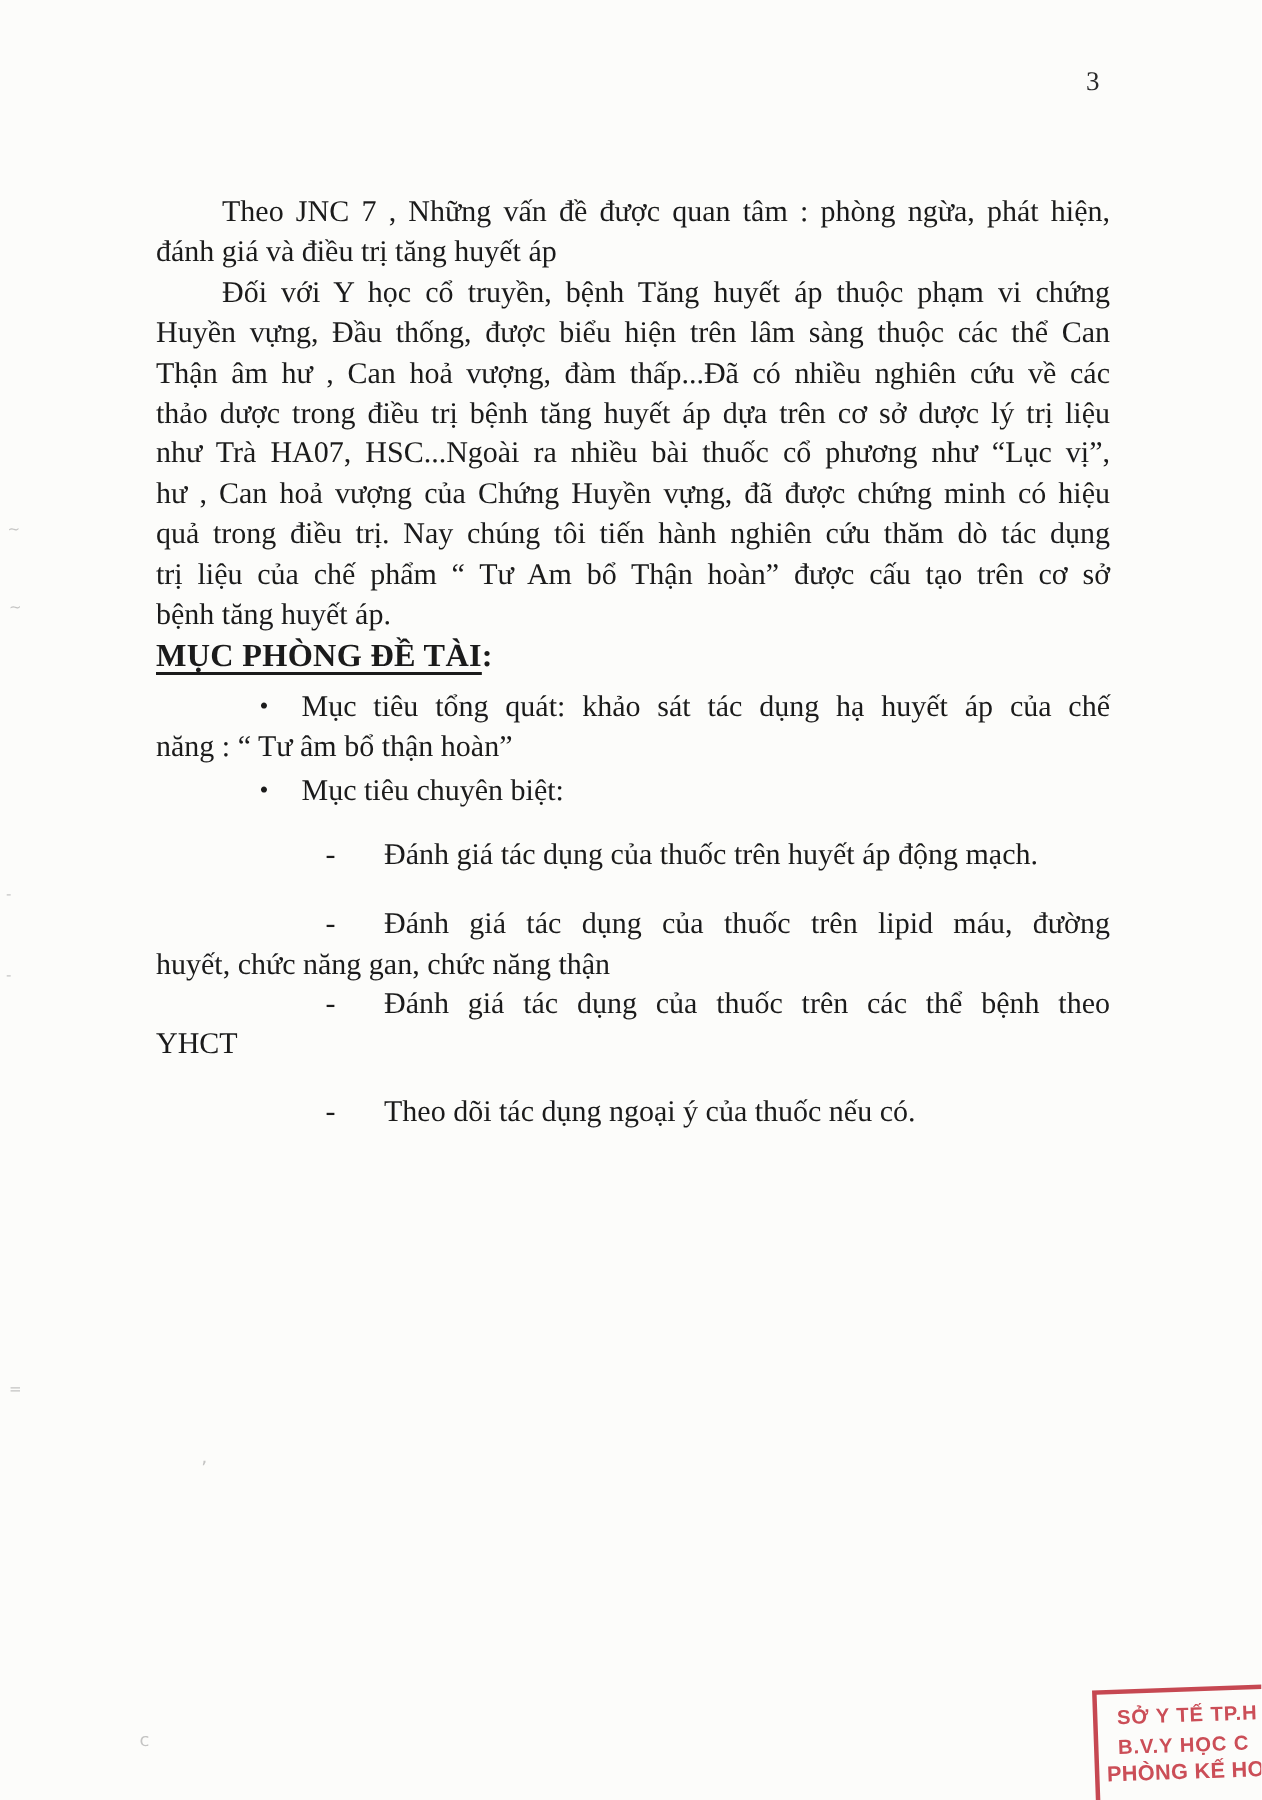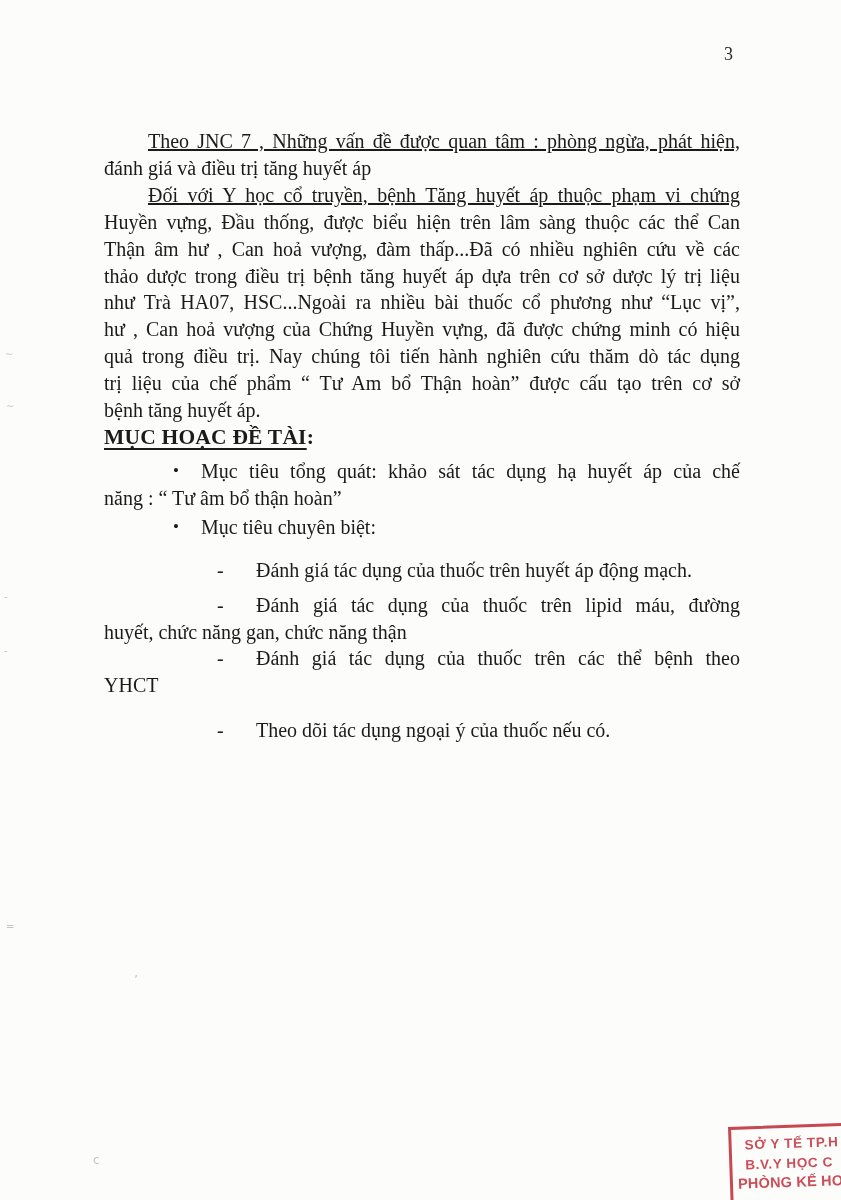--- a/index.html
+++ b/index.html
@@ -24,21 +24,21 @@
     left: 104px;
     top: 128px;
     width: 636px;
     font-size: 20px;
     line-height: 26.9px;
   }
   .line { min-height: 26.9px; }
   
   .j { text-align: justify; text-align-last: justify; }
   
-  .ind { text-indent: 44px; text-decoration: underline; }
+  .ind { text-indent: 44px; }
   
   .blt { position: relative; padding-left: 97px; }
   .bullet {
     position: absolute;
     left: 69px;
     top: 0px;
     font-size: 17px;
   }
   
   .dsh { padding-left: 113px; }
@@ -51,21 +51,21 @@
     margin: 0 0 7px 0;
   }
   .heading .u {
     text-decoration: underline;
     text-decoration-thickness: 2px;
     text-underline-offset: 4px;
   }
   .mt2 { margin-top: 2px; }
   .mt3 { margin-top: 18px; }
   .mt4 { margin-top: 16px; }
-  .mt5 { margin-top: 8px; }
+  .mt5 { margin-top: 19px; }
   
   .stamp {
     position: absolute;
     left: 728px;
     top: 1127px;
     width: 160px;
     height: 100px;
     border: 3px solid #c23b45;
     transform: rotate(-2deg);
     transform-origin: top left;
@@ -107,21 +107,21 @@
     <div class="line j ind">Đối với Y học cổ truyền, bệnh Tăng huyết áp thuộc phạm vi chứng</div>
     <div class="line j">Huyền vựng, Đầu thống, được biểu hiện trên lâm sàng thuộc các thể Can</div>
     <div class="line j">Thận âm hư , Can hoả vượng, đàm thấp...Đã có nhiều nghiên cứu về các</div>
     <div class="line j">thảo dược trong điều trị bệnh tăng huyết áp dựa trên cơ sở dược lý trị liệu</div>
     <div class="line j">như Trà HA07, HSC...Ngoài ra nhiều bài thuốc cổ phương như “Lục vị”,</div>
     <div class="line j">hư , Can hoả vượng của Chứng Huyền vựng, đã được chứng minh có hiệu</div>
     <div class="line j">quả trong điều trị. Nay chúng tôi tiến hành nghiên cứu thăm dò tác dụng</div>
     <div class="line j">trị liệu của chế phẩm “ Tư Am bổ Thận hoàn” được cấu tạo trên cơ sở</div>
     <div class="line">bệnh tăng huyết áp.</div>
 
-    <h2 class="heading"><span class="u">MỤC HOẠC ĐỀ TÀI</span><span>:</span></h2>
+    <h2 class="heading"><span class="u">MỤC PHÒNG ĐỀ TÀI</span><span>:</span></h2>
 
     <div class="line j blt"><span class="bullet">•</span><span>Mục tiêu tổng quát: khảo sát tác dụng hạ huyết áp của chế</span></div>
     <div class="line">năng : “ Tư âm bổ thận hoàn”</div>
 
     <div class="line blt mt2"><span class="bullet">•</span><span>Mục tiêu chuyên biệt:</span></div>
 
     <div class="line dsh mt4"><span class="dash">-</span><span>Đánh giá tác dụng của thuốc trên huyết áp động mạch.</span></div>
 
     <div class="line j dsh mt5"><span class="dash">-</span><span>Đánh giá tác dụng của thuốc trên lipid máu, đường</span></div>
     <div class="line">huyết, chức năng gan, chức năng thận</div>

